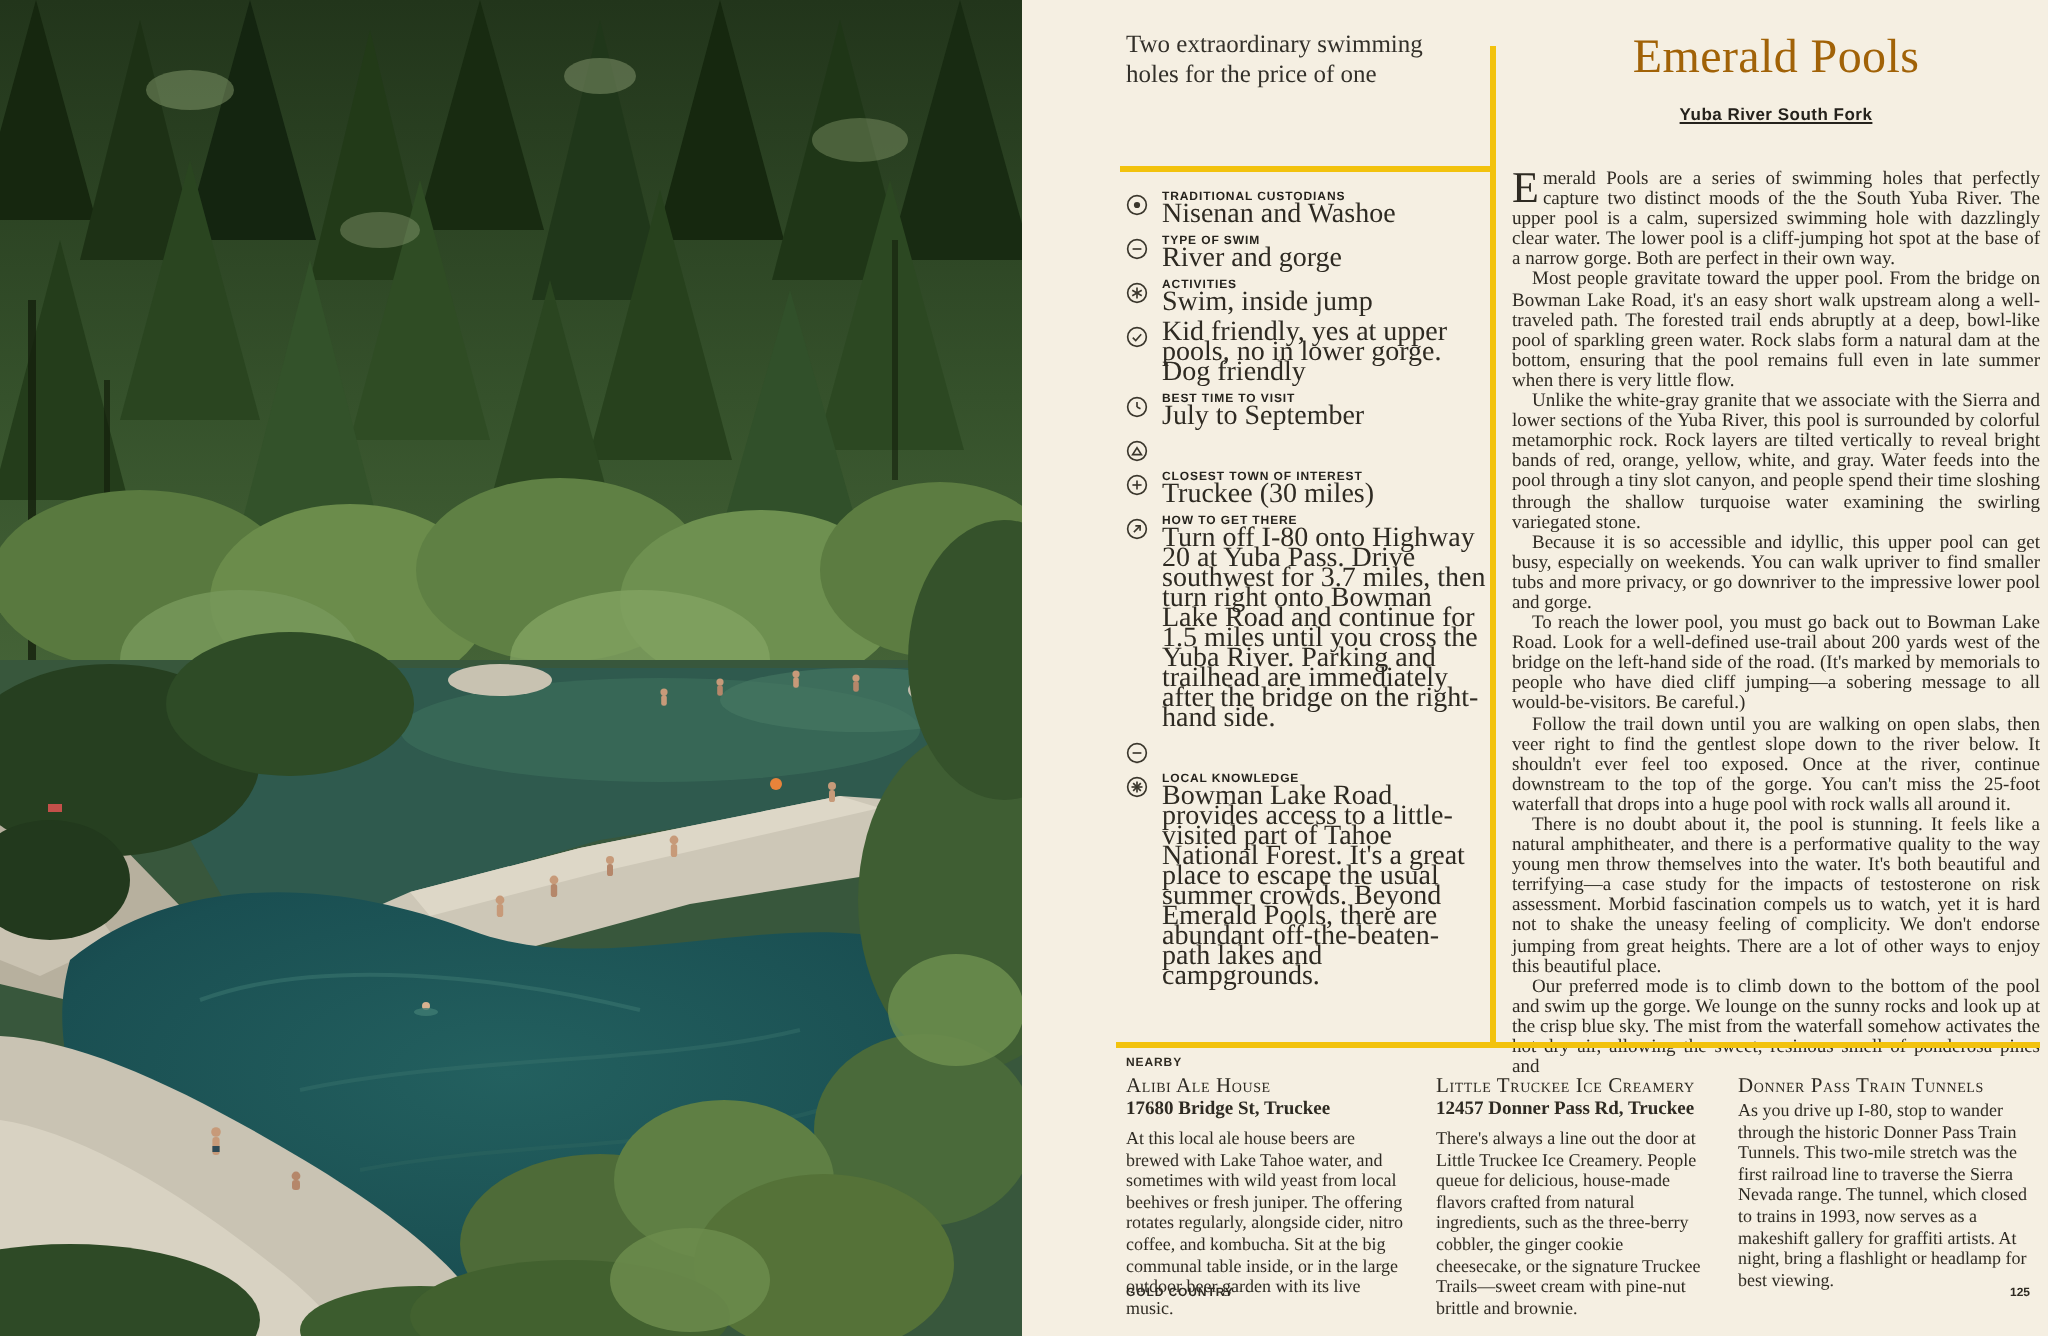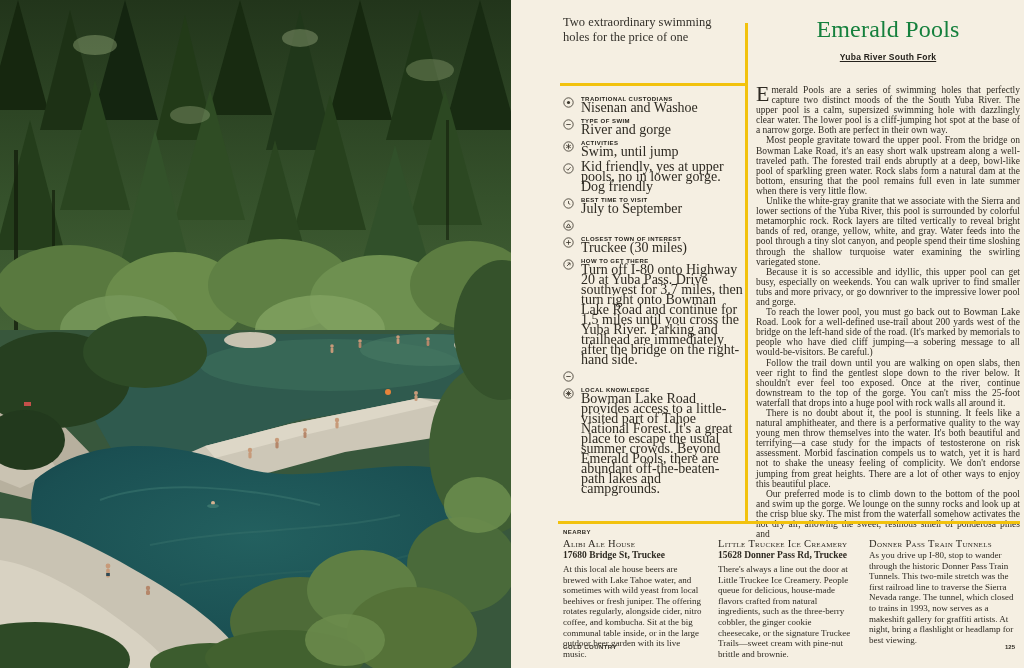--- a/index.html
+++ b/index.html
@@ -36,21 +36,21 @@
   .info-icon svg { display:block; }
   .info-text { flex:1; }
   .info-label {
     font-family:"Liberation Sans", sans-serif; font-weight:bold;
     font-size:6px; letter-spacing:.45px; color:#25221c; margin-bottom:1px;
   }
   .info-body { font-size:14px; line-height:10px; }
 
   
   .article { position:absolute; left:756px; top:16px; width:264px; z-index:1; }
-  .title { font-size:24px; font-weight:normal; text-align:center; margin:0; letter-spacing:.2px; color:#15803d; }
+  .title { font-size:24px; font-weight:normal; text-align:center; margin:0; letter-spacing:.2px; color:#a16207; }
   .subtitle {
     font-family:"Liberation Sans", sans-serif; font-weight:bold;
     font-size:8.5px; letter-spacing:.25px; text-align:center; margin-top:9px; color:#25221c;text-decoration:underline;
   }
   .body { margin-top:23px; font-size:9.5px; line-height:10.1px; text-align:justify; }
   .body p { margin:0; text-indent:10px; }
   .body p:first-child { text-indent:0; }
   .dropcap { float:left; font-size:22px; line-height:17.5px; padding-right:2px; }
 
   
@@ -248,21 +248,21 @@
         <span class="info-icon">
           <svg width="11" height="11" viewBox="0 0 12 12" fill="none" stroke="currentColor" stroke-width="0.9">
             <circle cx="6" cy="6" r="5.1"></circle>
             <line x1="6" y1="3" x2="6" y2="9"></line>
             <line x1="3.4" y1="4.5" x2="8.6" y2="7.5"></line>
             <line x1="3.4" y1="7.5" x2="8.6" y2="4.5"></line>
           </svg>
         </span>
         <div class="info-text">
           <div class="info-label">ACTIVITIES</div>
-          <div class="info-body">Swim, until jump</div>
+          <div class="info-body">Swim, inside jump</div>
         </div>
       </div>
       <div class="info-item">
         <span class="info-icon">
           <svg width="11" height="11" viewBox="0 0 12 12" fill="none" stroke="currentColor" stroke-width="0.9">
             <circle cx="6" cy="6" r="5.1"></circle>
             <polyline points="3.7,6.3 5.3,7.9 8.3,4.5"></polyline>
           </svg>
         </span>
         <div class="info-text">
@@ -358,21 +358,21 @@
 
   <div class="nearby-label">NEARBY</div>
   <div class="nearby" id="nearby-cols">
       <div class="place place-1">
         <div class="place-name">Alibi Ale House</div>
         <div class="place-address">17680 Bridge St, Truckee</div>
         <div class="place-text">At this local ale house beers are brewed with Lake Tahoe water, and sometimes with wild yeast from local beehives or fresh juniper. The offering rotates regularly, alongside cider, nitro coffee, and kombucha. Sit at the big communal table inside, or in the large outdoor beer garden with its live music.</div>
       </div>
       <div class="place place-2">
         <div class="place-name">Little Truckee Ice Creamery</div>
-        <div class="place-address">15628 Donner Pass Rd, Truckee</div>
+        <div class="place-address">12457 Donner Pass Rd, Truckee</div>
         <div class="place-text">There's always a line out the door at Little Truckee Ice Creamery. People queue for delicious, house-made flavors crafted from natural ingredients, such as the three-berry cobbler, the ginger cookie cheesecake, or the signature Truckee Trails—sweet cream with pine-nut brittle and brownie.</div>
       </div>
       <div class="place place-3">
         <div class="place-name">Donner Pass Train Tunnels</div>
         <div class="place-text">As you drive up I-80, stop to wander through the historic Donner Pass Train Tunnels. This two-mile stretch was the first railroad line to traverse the Sierra Nevada range. The tunnel, which closed to trains in 1993, now serves as a makeshift gallery for graffiti artists. At night, bring a flashlight or headlamp for best viewing.</div>
       </div>
     </div>
 
   <div class="footer-section">GOLD COUNTRY</div>
   <div class="footer-page">125</div>

